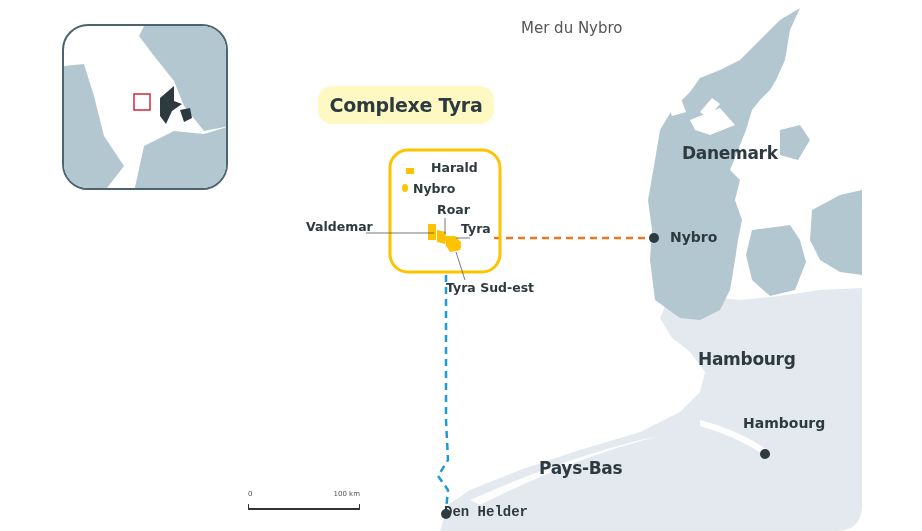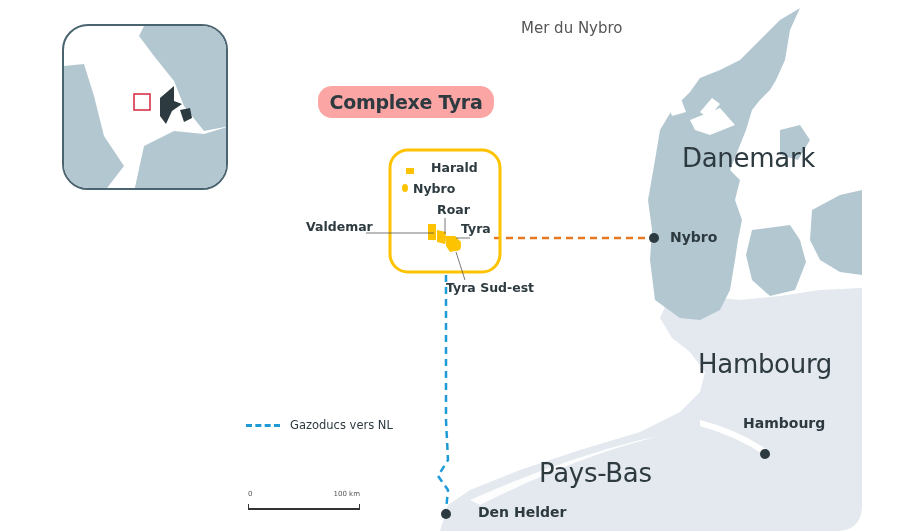--- a/index.html
+++ b/index.html
@@ -1,23 +1,23 @@
 <!DOCTYPE html>
 <html><head>
 <meta charset="utf-8">
 <style>
   html,body{margin:0;padding:0;background:#fff;}
   body{width:922px;height:531px;position:relative;overflow:hidden;font-family:"DejaVu Sans","Liberation Sans",sans-serif;}
   .map{position:absolute;left:0;top:0;width:922px;height:531px;}
   .lbl{position:absolute;color:#2d3a40;white-space:nowrap;line-height:1;}
   .sea{font-size:15px;color:#555;font-weight:normal;}
-  .country{font-size:26px;font-weight:normal;letter-spacing:-0.3px;}
+  .country{font-size:17px;font-weight:bold;letter-spacing:-0.3px;}
   .city{font-size:14px;font-weight:bold;}
   .field{font-size:12.5px;font-weight:bold;}
-  .badge{position:absolute;left:318px;top:86px;width:176px;height:32px;background:#fca5a5;border-radius:14px;display:flex;align-items:center;justify-content:center;font-weight:bold;font-size:19px;color:#2d3a40;letter-spacing:-0.3px;}
+  .badge{position:absolute;left:318px;top:86px;width:176px;height:38px;background:#fef9c3;border-radius:14px;display:flex;align-items:center;justify-content:center;font-weight:bold;font-size:19px;color:#2d3a40;letter-spacing:-0.3px;}
   .legend{position:absolute;left:246px;top:413px;}
   .legend-row{display:flex;align-items:center;height:24px;}
   .legend-swatch{width:34px;height:0;border-top:3px dashed;margin-right:10px;}
   .legend-text{font-size:11.5px;color:#2d3a40;}
   .scale{position:absolute;left:248px;top:490px;width:112px;}
   .scale-labels{display:flex;justify-content:space-between;font-size:7px;color:#555;}
   .scale-bar{margin-top:6px;height:6px;border-left:1.5px solid #333;border-right:1.5px solid #333;border-bottom:2px solid #333;box-sizing:border-box;}
   .inset{position:absolute;left:62px;top:24px;width:166px;height:166px;border:2px solid #4a6470;border-radius:26px;overflow:hidden;background:#fff;box-sizing:border-box;}
 </style>
 </head>
@@ -81,34 +81,30 @@
 
 <div class="lbl sea" style="left:521px;top:21px;">Mer du Nybro</div>
 <div class="badge">Complexe Tyra</div>
 
 <div class="lbl country" style="left:682px;top:145px;">Danemark</div>
 <div class="lbl country" style="left:698px;top:351px;">Hambourg</div>
 <div class="lbl country" style="left:539px;top:460px;">Pays-Bas</div>
 
 <div class="lbl city" style="left:670px;top:230px;">Nybro</div>
 <div class="lbl city" style="left:743px;top:416px;">Hambourg</div>
-<div class="lbl city" style="left:478px;top:505px;">Den Helder</div>
+<div class="lbl city" style="left:444px;top:505px;font-family:Liberation Mono, monospace;">Den Helder</div>
 
 <div class="lbl field" style="left:419px;top:162px;margin-left:12px;">Harald</div>
 <div class="lbl field" style="left:413px;top:183px;">Nybro</div>
 <div class="lbl field" style="left:437px;top:204px;">Roar</div>
 <div class="lbl field" style="left:461px;top:223px;">Tyra</div>
 <div class="lbl field" style="left:306px;top:221px;">Valdemar</div>
 <div class="lbl field" style="left:446px;top:282px;">Tyra Sud-est</div>
 
 <div class="legend">
-  <div class="legend-row">
-    <span class="legend-swatch" style="border-color:#1e9bd7;"></span>
-    <span class="legend-text">Gazoducs vers NL</span>
-  </div>
 </div>
 
 <div class="scale">
   <div class="scale-labels">
     <span>0</span>
     <span>100 km</span>
   </div>
   <div class="scale-bar"></div>
 </div>
 

